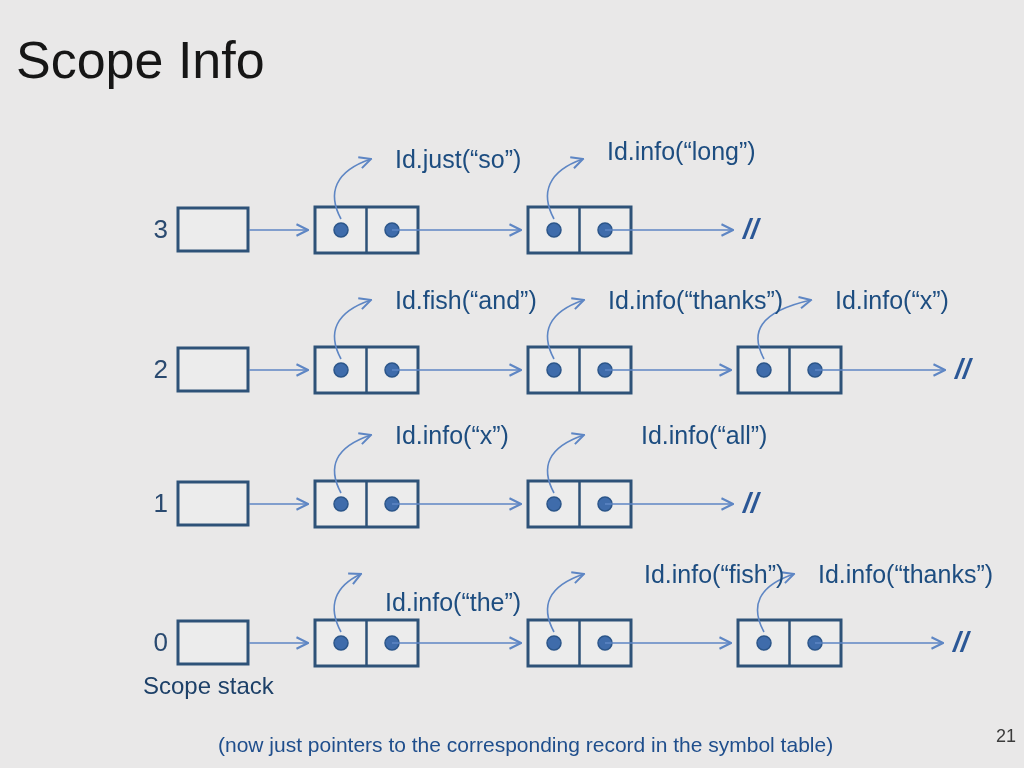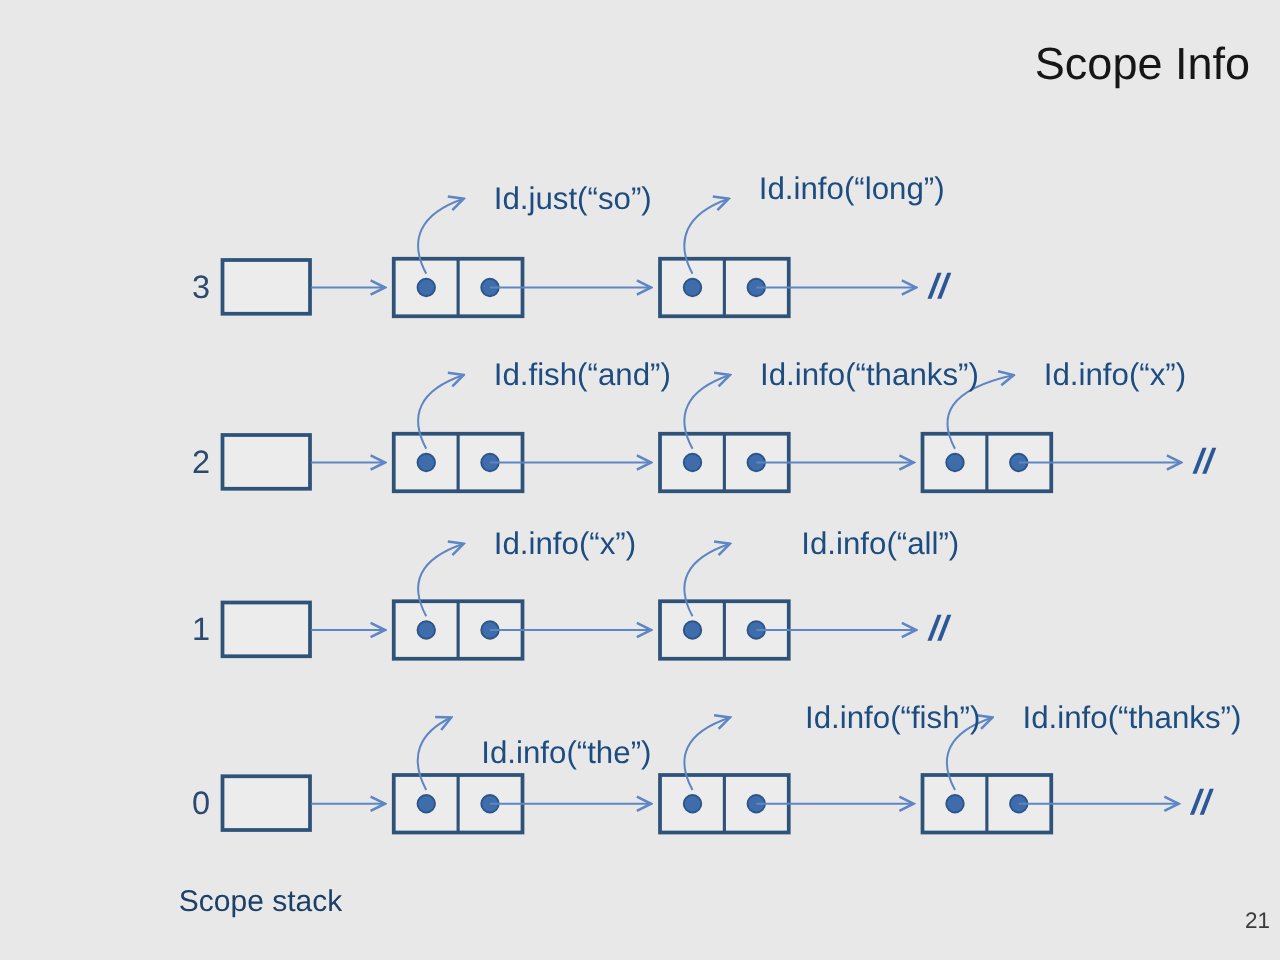--- a/index.html
+++ b/index.html
@@ -9,24 +9,25 @@
     height: 768px;
     background: var(--bg, #e9e8e8);
     font-family: "Liberation Sans", sans-serif;
     overflow: hidden;
   }
   .title {
     position: absolute;
     top: 30px; left: 0;
     width: 1000px;
     margin: 0;
-    text-align: right;
-    font-size: 36px;
+    text-align: left;
+    font-size: 52px;
     font-weight: 400;
     color: var(--title-color, #161616);
+    padding-left: 16px;
   }
   #diagram {
     position: absolute;
     top: 0; left: 0;
   }
   .node-label {
     position: absolute;
     font-size: 25px;
     white-space: nowrap;
     color: var(--label-color, #1d4d80);
@@ -40,21 +41,21 @@
   }
   .null-symbol {
     position: absolute;
     font-size: 28px;
     font-style: italic;
     font-weight: 700;
     color: var(--null-color, #2b5796);
   }
   .scope-stack-label {
     position: absolute;
-    left: 143px; top: 708px;
+    left: 143px; top: 672px;
     font-size: 24px;
     color: var(--scope-color, #1d4068);
   }
   .caption {
     position: absolute;
     left: 218px; top: 733px;
     font-size: 21px;
     color: var(--caption-color, #1f4e8c);
     white-space: nowrap;
   }
@@ -159,14 +160,15 @@
       <div class="node-label" style="left: 395px; top: 421px;">Id.info(“x”)</div>
       <div class="node-label" style="left: 608px; top: 421px; margin-left: 33px;">Id.info(“all”)</div>
       <div class="null-symbol" style="left: 743px; top: 487px;">//</div>
       <div class="row-index" style="left: 138px; top: 627px;">0</div>
       <div class="node-label" style="left: 385px; top: 588px;">Id.info(“the”)</div>
       <div class="node-label" style="left: 608px; top: 560px; margin-left: 36px;">Id.info(“fish”)</div>
       <div class="node-label" style="left: 818px; top: 560px;">Id.info(“thanks”)</div>
       <div class="null-symbol" style="left: 953px; top: 626px;">//</div>
     </div>
   <div class="scope-stack-label">Scope stack</div>
+  <div class="caption">(now just pointers to the corresponding record in the symbol table)</div>
   <div class="page-number">21</div>
 </div>
 
 </body></html>

